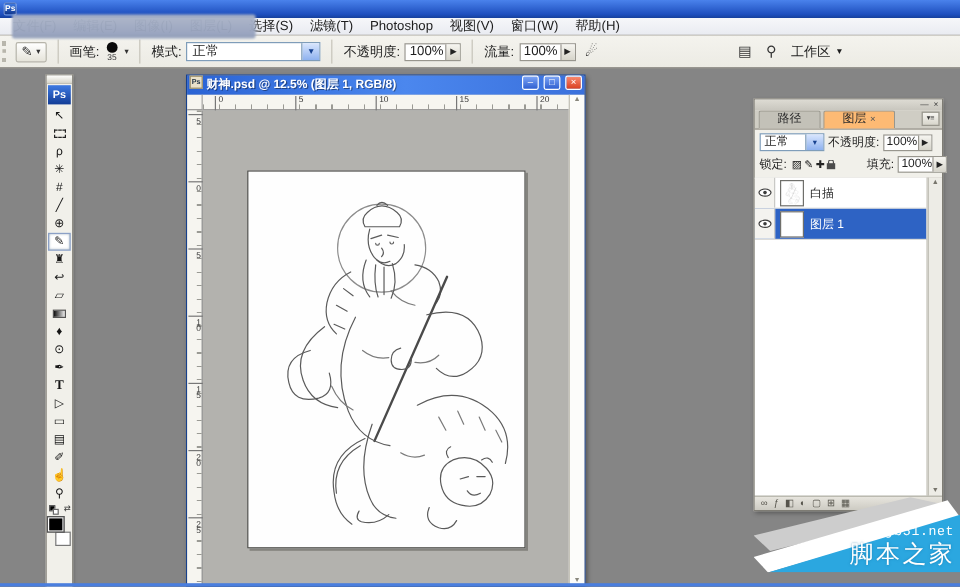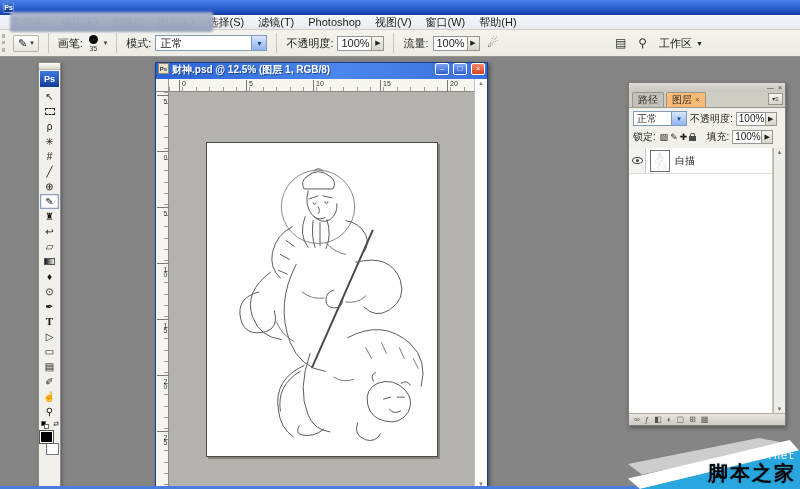--- a/index.html
+++ b/index.html
@@ -72,21 +72,21 @@
   .doc-scrollbar{position:absolute;right:0;top:0;width:13px;bottom:0;background:#fcfcfa;border-left:1px solid #c6c4ba;display:flex;flex-direction:column;justify-content:space-between;align-items:center;padding:1px 0;font-size:6px;color:#8a887e}
   .canvas{position:absolute;left:14px;top:14px;right:13px;bottom:0;background:#b3b2ae;overflow:hidden}
   .page{position:absolute;left:36px;top:49px;width:232px;height:315px;background:#fefefe;border:1px solid #4a4a46;box-shadow:2px 2px 0 #84837e}
   .page svg{width:100%;height:100%;display:block}
 
   
   .panel{position:absolute;left:628px;top:82px;width:158px;height:344px;background:#e9e7e0;border:1px solid #7e7c74;box-shadow:1px 2px 4px rgba(0,0,0,.35);z-index:2}
   .panel-top{height:9px;background:linear-gradient(#dddbd3,#c8c6be);display:flex;justify-content:flex-end;align-items:center;gap:4px;padding-right:3px}
   .wbtn{font-size:7px;line-height:7px;color:#3d3d3d}
   .tabs{height:16px;background:#cfcdc4;border-bottom:1px solid #98968d;display:flex;align-items:flex-end;padding-left:3px;position:relative}
-  .tab{font-size:10px;line-height:12px;padding:1px 5px;margin-right:2px;border:1px solid #98968d;border-bottom:none;border-radius:2px 2px 0 0;background:#c3c1b8;color:#2c2c2c;display:flex;gap:3px;align-items:flex-start}
+  .tab{font-size:10px;line-height:12px;padding:1px 15px;margin-right:2px;border:1px solid #98968d;border-bottom:none;border-radius:2px 2px 0 0;background:#c3c1b8;color:#2c2c2c;display:flex;gap:3px;align-items:flex-start}
   .tab.active{background:#fdba74}
   .tab .tclose{font-size:8px;color:#555}
   .panel-menu-btn{position:absolute;right:2px;bottom:2px;width:15px;height:12px;border:1px solid #98968d;background:linear-gradient(#f7f6f1,#d7d5cb);font-size:6px;line-height:11px;text-align:center;color:#333}
   .panel-controls{background:#f1f0ea;border-bottom:1px solid #b6b4ab;padding:3px 4px 4px;display:flex;flex-direction:column;gap:4px}
   .prow{display:flex;align-items:center;gap:3px;font-size:10px;color:#1f1f1f;white-space:nowrap}
   .blend{width:54px;height:15px}
   .blend .val{font-size:10px;line-height:13px;padding-left:3px}
   .pfield{height:14px}
   .pfield .val{width:28px;font-size:10px;line-height:12px;padding:0 2px}
   .pfield .sbtn{width:11px}
@@ -101,26 +101,26 @@
   .eye::after{content:"";position:absolute;left:3px;top:1px;width:3px;height:3px;border-radius:50%;background:#3c3c3c}
   .thumb{width:20px;height:22px;margin:0 5px 0 4px;background:#fff;border:1px solid #6f6f6b;overflow:hidden;flex:0 0 auto}
   .thumb svg{width:100%;height:100%;display:block}
   .layer-name{font-size:10px;color:#1f1f1f}
   .layer-row.selected .layer-name{color:#fff}
   .panel-scrollbar{position:absolute;right:0;top:65px;width:12px;bottom:12px;background:#edece6;border-left:1px solid #b9b7ae;display:flex;flex-direction:column;justify-content:space-between;align-items:center;padding:1px 0;font-size:6px;color:#77756c}
   .panel-bottom{position:absolute;left:0;right:0;bottom:0;height:12px;background:linear-gradient(#e7e5de,#cdcbc3);border-top:1px solid #b0aea5;display:flex;align-items:center;gap:5px;padding:0 5px;font-size:8px;line-height:8px;color:#56544c}
   .bico{font-size:8px}
 
   
-  .watermark{position:absolute;right:0;bottom:0;width:172px;height:52px;z-index:8}
+  .watermark{position:absolute;right:0;bottom:12px;width:172px;height:64px;z-index:8}
   .wm-gray{position:absolute;inset:0;background:#cdcdcd;clip-path:polygon(0 52%,76% 2%,96% 14%,8% 72%)}
   .wm-white{position:absolute;inset:0;background:#fff;clip-path:polygon(0 80%,94% 6%,100% 28%,7% 100%)}
   .wm-blue{position:absolute;inset:0;background:#2ba7e0;clip-path:polygon(7% 100%,100% 25%,100% 100%)}
   .wm-site{position:absolute;right:5px;bottom:27px;color:#fff;font-size:11px;font-family:"Liberation Mono",monospace;letter-spacing:.5px}
-  .wm-name{position:absolute;right:4px;bottom:2px;color:#000000;font-size:20px;font-weight:bold;letter-spacing:2px;text-shadow:0 0 2px rgba(20,110,160,.7)}
+  .wm-name{position:absolute;right:4px;bottom:2px;color:#ffffff;font-size:20px;font-weight:normal;letter-spacing:2px;text-shadow:0 0 2px rgba(20,110,160,.7)}
 
   .bottom-strip{position:absolute;left:0;right:0;bottom:0;height:3px;background:#4a7ede;z-index:7}
 </style>
 </head>
 <body>
 
 <div class="titlebar">
   <div class="appicon">Ps</div>
 </div>
 
@@ -369,21 +369,21 @@
       </div>
     </div>
     <div class="prow">
       <span>锁定:</span>
       <span style="display:inline-flex;align-items:center">
           <span class="lockg">▨</span>
           <span class="lockg">✎</span>
           <span class="lockg">✚</span>
           <span class="lockshape"></span>
         </span>
-      <span style="margin-left:6px">填充:</span>
+      <span style="margin-left:22px">填充:</span>
       <div class="num-field pfield">
         <span class="val">100%</span>
         <span class="sbtn">▶</span>
       </div>
     </div>
   </div>
   <div class="layers-list">
       <div class="layer-row">
         <span class="eye-cell">
           <span class="eye"></span>
@@ -426,20 +426,27 @@
           </g>
           <g fill="none" stroke="#7a7a7a" stroke-width="1" stroke-linecap="round">
             <path d="M160,206 l6,11 M176,201 l5,11 M194,206 l5,11 M208,217 l5,10"></path>
             <path d="M120,100 q8,10 20,12 M96,150 q10,8 22,6 M128,236 q10,6 20,2"></path>
             <path d="M70,180 q6,14 18,20 M140,160 q12,2 20,-6"></path>
           </g>
         </svg>
         </span>
         <span class="layer-name">白描</span>
       </div>
+      <div class="layer-row selected">
+        <span class="eye-cell">
+          <span class="eye"></span>
+        </span>
+        <span class="thumb"></span>
+        <span class="layer-name">图层 1</span>
+      </div>
     </div>
   <div class="panel-scrollbar">
     <span>▲</span>
     <span>▼</span>
   </div>
   <div class="panel-bottom">
       <span class="bico">∞</span>
       <span class="bico">ƒ</span>
       <span class="bico">◧</span>
       <span class="bico">◐</span>

